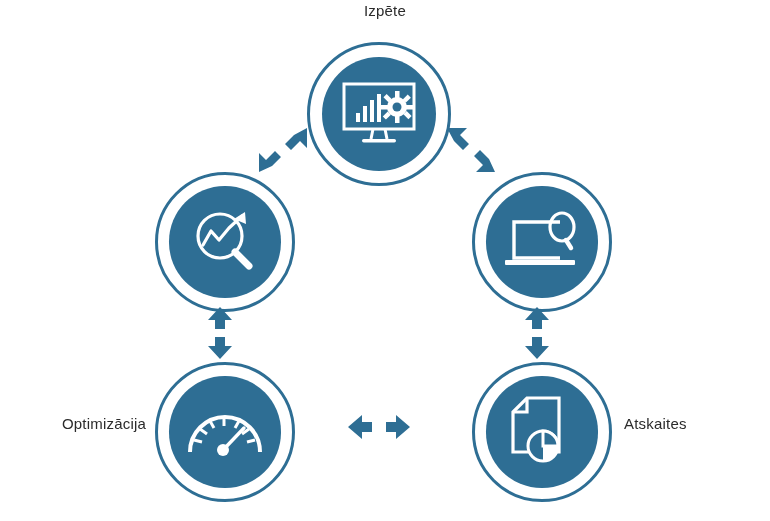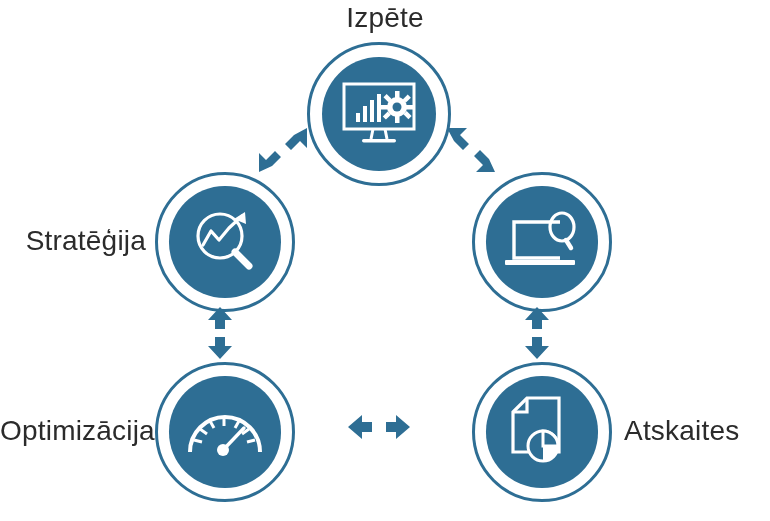--- a/index.html
+++ b/index.html
@@ -41,21 +41,21 @@
   .node-izpete      { left: 307px; top: 42px;  width: 144px; height: 144px; }
   .node-strategija  { left: 155px; top: 172px; width: 140px; height: 140px; }
   .node-analize     { left: 472px; top: 172px; width: 140px; height: 140px; }
   .node-optimizacija{ left: 155px; top: 362px; width: 140px; height: 140px; }
   .node-atskaites   { left: 472px; top: 362px; width: 140px; height: 140px; }
 
   
   .label {
     position: absolute;
     color: #2b2b2b;
-    font-size: 28px;
+    font-size: 15px;
     font-weight: 400;
     letter-spacing: 0.2px;
     white-space: nowrap;
     font-family: "Liberation Sans", sans-serif;
   }
   .label-izpete       { left: 0;     top: 2px;   width: 770px; text-align: center; }
   .label-strategija   { left: 0;     top: 225px; width: 146px; text-align: right; }
   .label-analize      { left: 624px; top: 225px; width: 146px; text-align: left; }
   .label-optimizacija { left: 0;     top: 415px; width: 146px; text-align: right; }
   .label-atskaites    { left: 624px; top: 415px; width: 146px; text-align: left; }
@@ -67,21 +67,20 @@
   .arrow-vl  { left: 201px; top: 307px; }
   .arrow-vr  { left: 518px; top: 307px; }
   .arrow-hb  { left: 348px; top: 410px; }
 </style>
 </head>
 <body>
 
 <div id="canvas">
 
   <div class="label label-izpete">Izpēte</div>
-  <div class="label label-strategija">Stratēģija</div>
   <div class="label label-optimizacija">Optimizācija</div>
   <div class="label label-atskaites">Atskaites</div>
 
   <div class="node node-izpete">
     <div class="disk">
       <span>
         <svg width="78" height="66" viewBox="0 0 78 66">
           <rect x="4" y="3" width="70" height="45" fill="none" stroke="#ffffff" stroke-width="3"></rect>
 
           <rect x="16" y="32" width="4" height="9" fill="#ffffff"></rect>

